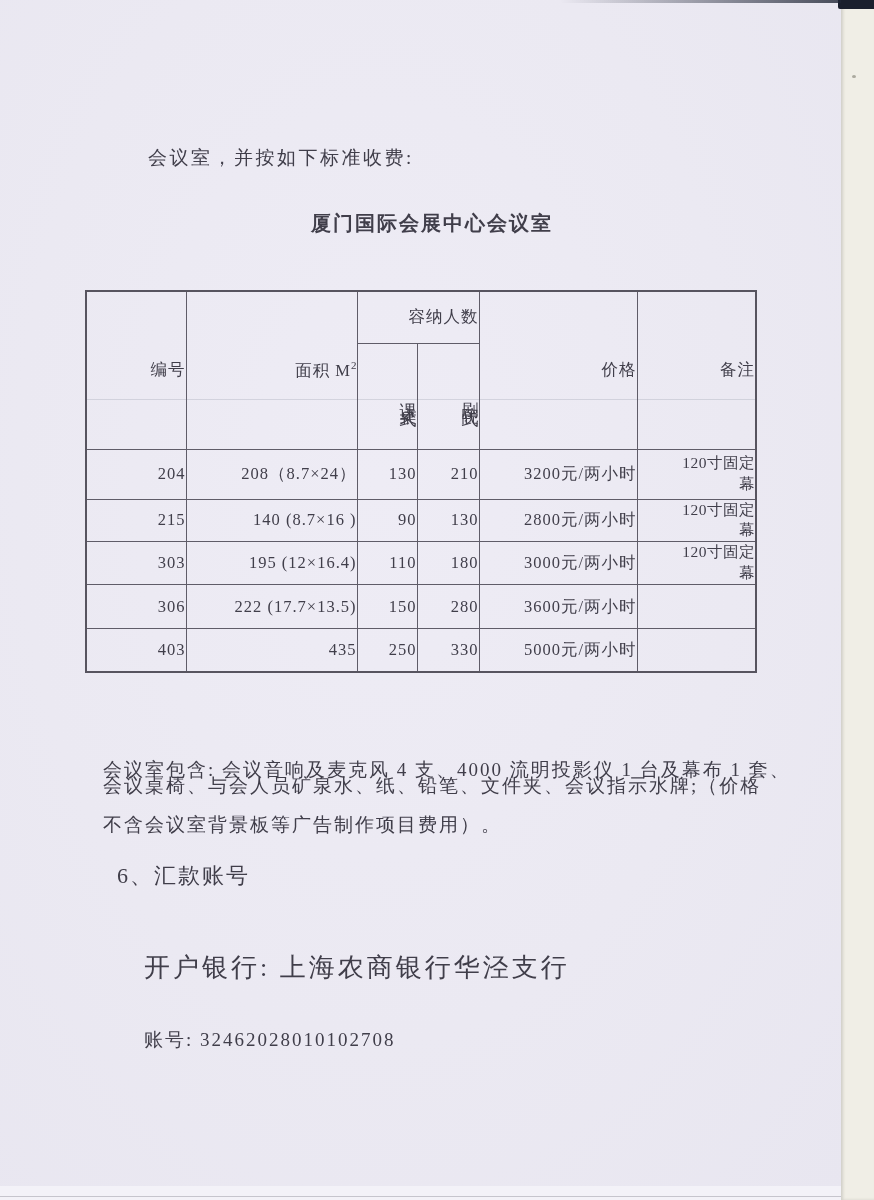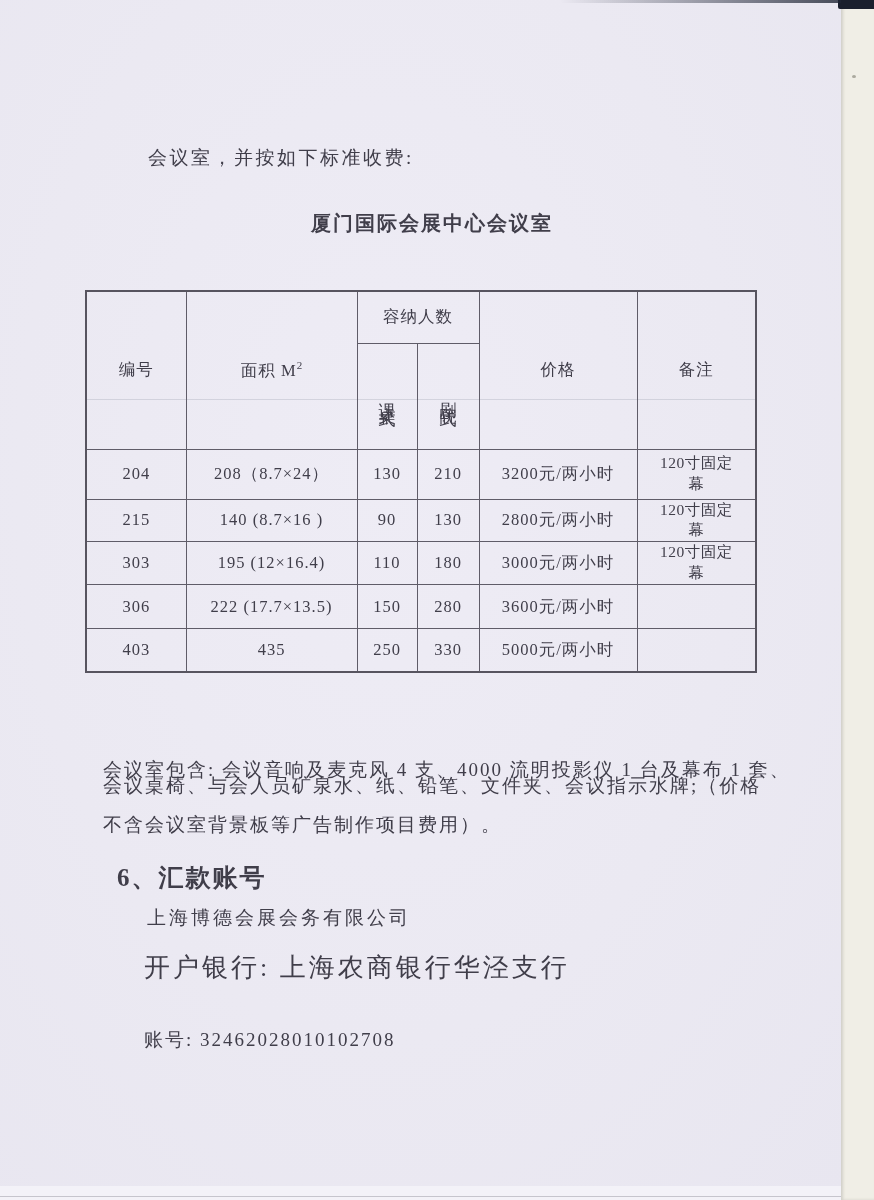--- a/index.html
+++ b/index.html
@@ -59,21 +59,21 @@
     border-collapse:collapse;table-layout:fixed;
   }
   table.rooms col.c1{width:100px;}
   table.rooms col.c2{width:171px;}
   table.rooms col.c3{width:60px;}
   table.rooms col.c4{width:62px;}
   table.rooms col.c5{width:158px;}
   table.rooms col.c6{width:119px;}
   table.rooms td{
     border:1px solid #5f5c68;
-    text-align:center;vertical-align:middle;
+    text-align:right;vertical-align:middle;
     padding:0;font-size:16.5px;letter-spacing:1px;
   }
   table.rooms{border:2px solid #57545f;}
   tr.hr1{height:52px;}
   tr.hr2{height:106px;}
   tr.r1{height:50px;}
   tr.r2{height:42px;}
   tr.r3{height:43px;}
   tr.r4{height:44px;}
   tr.r5{height:43px;padding-left:33px;}
@@ -91,21 +91,21 @@
   .note-line{
     position:absolute;left:103px;width:660px;
     font-size:19px;letter-spacing:2px;white-space:nowrap;
   }
   .nl1{top:729px;margin-top:28px;}
   .nl2{top:773px;}
   .nl3{top:812px;}
 
   .remit-heading{
     position:absolute;left:117px;top:861px;
-    font-size:25px;font-weight:bold;letter-spacing:2px;
+    font-size:22px;font-weight:normal;letter-spacing:2px;
   }
   .remit-company{position:absolute;left:147px;top:905px;font-size:19px;letter-spacing:3px;}
   .remit-bank{position:absolute;left:144px;top:950px;font-size:26px;letter-spacing:3px;}
   .remit-account{position:absolute;left:144px;top:995px;font-size:19px;letter-spacing:2px;margin-top:32px;}
 </style>
 </head>
 <body>
 
 <div class="stage">
   <div class="sheet"></div>
@@ -183,16 +183,15 @@
         <td><span class="remark-wrap"></span></td>
       </tr>
     </tbody>
   </table>
 
   <div class="note-line nl1">会议室包含: 会议音响及麦克风 4 支、4000 流明投影仪 1 台及幕布 1 套、</div>
   <div class="note-line nl3">不含会议室背景板等广告制作项目费用）。</div>
   <div class="note-line nl2">会议桌椅、与会人员矿泉水、纸、铅笔、文件夹、会议指示水牌;（价格</div>
 
   <div class="remit-heading">6、汇款账号</div>
-  <div class="remit-company">上海博德会展会务有限公司</div>
   <div class="remit-bank">开户银行: 上海农商银行华泾支行</div>
   <div class="remit-account">账号: 32462028010102708</div>
 </div>
 
 </body></html>

